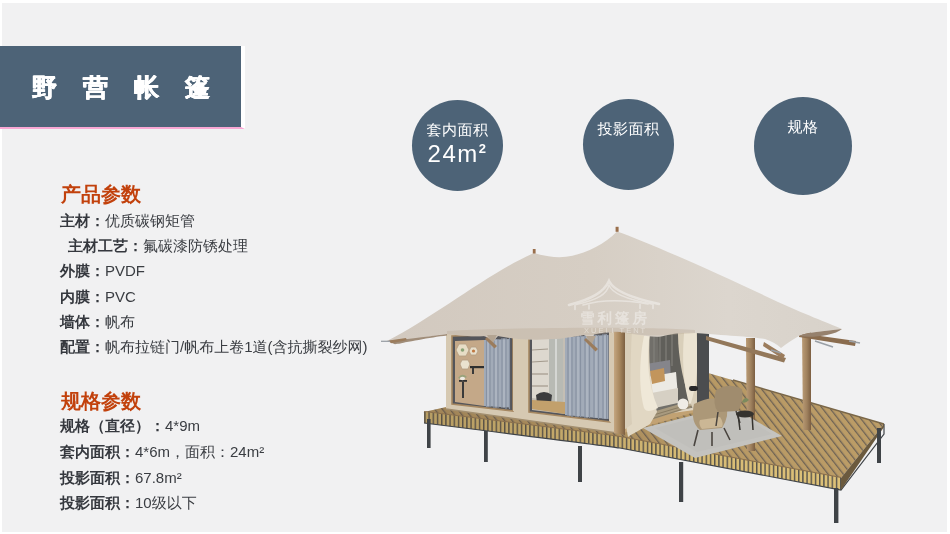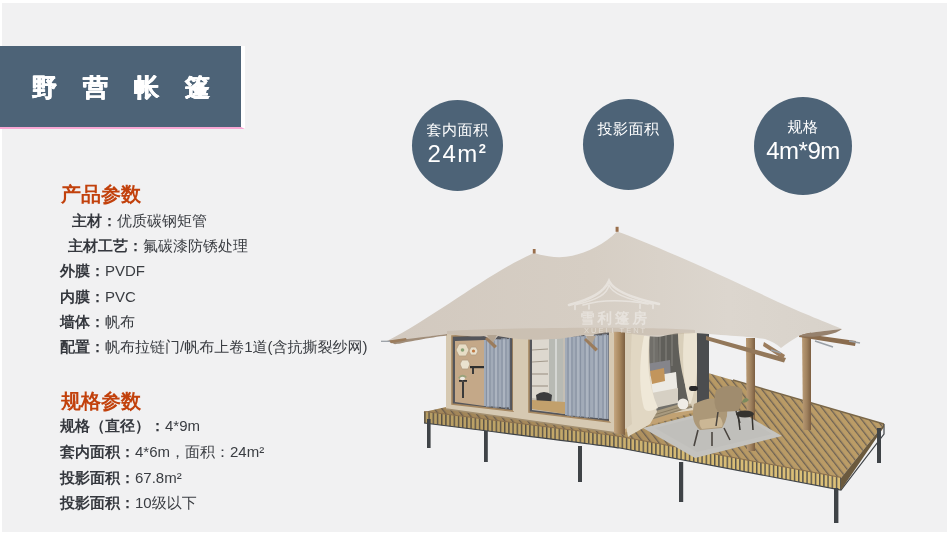--- a/index.html
+++ b/index.html
@@ -19,21 +19,21 @@
 <body>
 
 <div class="canvas"></div>
 
 <div class="titlebox">
     <span>野营帐篷</span>
   </div>
 
 <div class="h1" style="top:181px;">产品参数</div>
 
-<div class="row" style="top:212px;margin-left:12px;"><b>主材：</b>优质碳钢矩管</div>
+<div class="row" style="top:212px;"><b>主材：</b>优质碳钢矩管</div>
 <div class="row" style="top:237px;margin-left:8px;"><b>主材工艺：</b>氟碳漆防锈处理</div>
 <div class="row" style="top:262px;"><b>外膜：</b>PVDF</div>
 <div class="row" style="top:288px;"><b>内膜：</b>PVC</div>
 <div class="row" style="top:313px;"><b>墙体：</b>帆布</div>
 <div class="row" style="top:338px;"><b>配置：</b>帆布拉链门/帆布上卷1道(含抗撕裂纱网)</div>
 
 <div class="h1" style="top:388px;">规格参数</div>
 
 <div class="row" style="top:417px;"><b>规格（直径）：</b>4*9m</div>
 <div class="row" style="top:443px;"><b>套内面积：</b>4*6m，面积：24m²</div>
@@ -44,21 +44,20 @@
     <span class="lab">套内面积</span>
     <span class="val" style="letter-spacing:1.5px;">24m<sup>2</sup></span>
   </div>
 
 <div class="circle" style="left:583px;top:99px;width:91px;height:91px;">
     <span class="lab">投影面积</span>
   </div>
 
 <div class="circle" style="left:754px;top:97px;width:98px;height:98px;">
     <span class="lab">规格</span>
-    <span class="val">4m*9m</span>
   </div>
 
 <svg id="tent" width="950" height="534" viewBox="0 0 950 534" style="position:absolute;left:0;top:0;">
 <defs>
   <linearGradient id="roofg" x1="0" y1="0" x2="1" y2="0">
     <stop offset="0" stop-color="#d2c9bf"></stop>
     <stop offset="0.45" stop-color="#d6cec4"></stop>
     <stop offset="0.75" stop-color="#dcd6ce"></stop>
     <stop offset="1" stop-color="#d8d2ca"></stop>
   </linearGradient>

